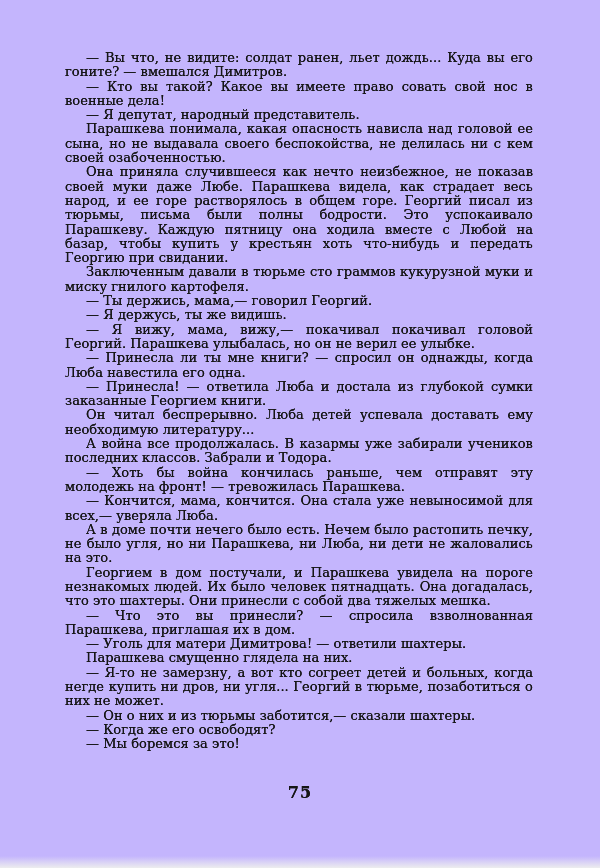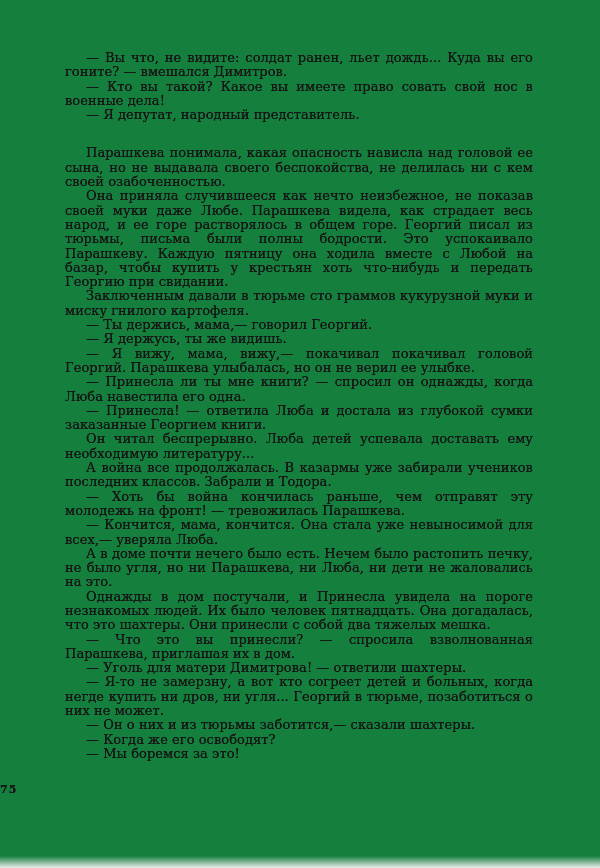--- a/index.html
+++ b/index.html
@@ -4,21 +4,21 @@
 <style>
   html, body {
     margin: 0;
     padding: 0;
     background: #ffffff;
   }
   .page {
     position: relative;
     width: 600px;
     height: 868px;
-    background: #15803d;
+    background: #c4b5fd;
     overflow: hidden;
     color: #161616;
     font-family: "DejaVu Serif", "Liberation Serif", serif;
   }
   .text-block {
     position: absolute;
     left: 65px;
     top: 51px;
     width: 468px;
   }
@@ -26,29 +26,28 @@
     margin: 0;
     font-size: 13px;
     line-height: 14.3px;
     text-indent: 21px;
     text-align: justify;
     text-align-last: left;
     letter-spacing: 0.05px;
     text-shadow: 0 0 0.35px currentColor; 
   }
   .section-start {
-    margin-top: 24px;
   }
   .page-number {
     position: absolute;
     top: 783px;
     left: 0;
     width: 100%;
-    text-align: left;
-    font-size: 11px;
+    text-align: center;
+    font-size: 16px;
     font-weight: bold;
     letter-spacing: 1px;
     text-shadow: 0 0 0.35px currentColor;
   }
   .scan-edge {
     position: absolute;
     left: 0;
     bottom: 0;
     width: 100%;
     height: 12px;
@@ -72,23 +71,24 @@
     <p class="para">— Ты держись, мама,— говорил Георгий.</p>
     <p class="para">— Я держусь, ты же видишь.</p>
     <p class="para">— Я вижу, мама, вижу,— покачивал покачивал головой Георгий. Парашкева улыбалась, но он не верил ее улыбке.</p>
     <p class="para">— Принесла ли ты мне книги? — спросил он однажды, когда Люба навестила его одна.</p>
     <p class="para">— Принесла! — ответила Люба и достала из глубокой сумки заказанные Георгием книги.</p>
     <p class="para">Он читал беспрерывно. Люба детей успевала доставать ему необходимую литературу...</p>
     <p class="para">А война все продолжалась. В казармы уже забирали учеников последних классов. Забрали и Тодора.</p>
     <p class="para">— Хоть бы война кончилась раньше, чем отправят эту молодежь на фронт! — тревожилась Парашкева.</p>
     <p class="para">— Кончится, мама, кончится. Она стала уже невыносимой для всех,— уверяла Люба.</p>
     <p class="para">А в доме почти нечего было есть. Нечем было растопить печку, не было угля, но ни Парашкева, ни Люба, ни дети не жаловались на это.</p>
-    <p class="para">Однажды в дом постучали, и Принесла увидела на пороге незнакомых людей. Их было человек пятнадцать. Она догадалась, что это шахтеры. Они принесли с собой два тяжелых мешка.</p>
+    <p class="para">Георгием в дом постучали, и Парашкева увидела на пороге незнакомых людей. Их было человек пятнадцать. Она догадалась, что это шахтеры. Они принесли с собой два тяжелых мешка.</p>
     <p class="para">— Что это вы принесли? — спросила взволнованная Парашкева, приглашая их в дом.</p>
     <p class="para">— Уголь для матери Димитрова! — ответили шахтеры.</p>
+    <p class="para">Парашкева смущенно глядела на них.</p>
     <p class="para">— Я-то не замерзну, а вот кто согреет детей и больных, когда негде купить ни дров, ни угля... Георгий в тюрьме, позаботиться о них не может.</p>
     <p class="para">— Он о них и из тюрьмы заботится,— сказали шахтеры.</p>
     <p class="para">— Когда же его освободят?</p>
     <p class="para">— Мы боремся за это!</p>
 
   </div>
 
   <div class="page-number">75</div>
 
   <div class="scan-edge"></div>

